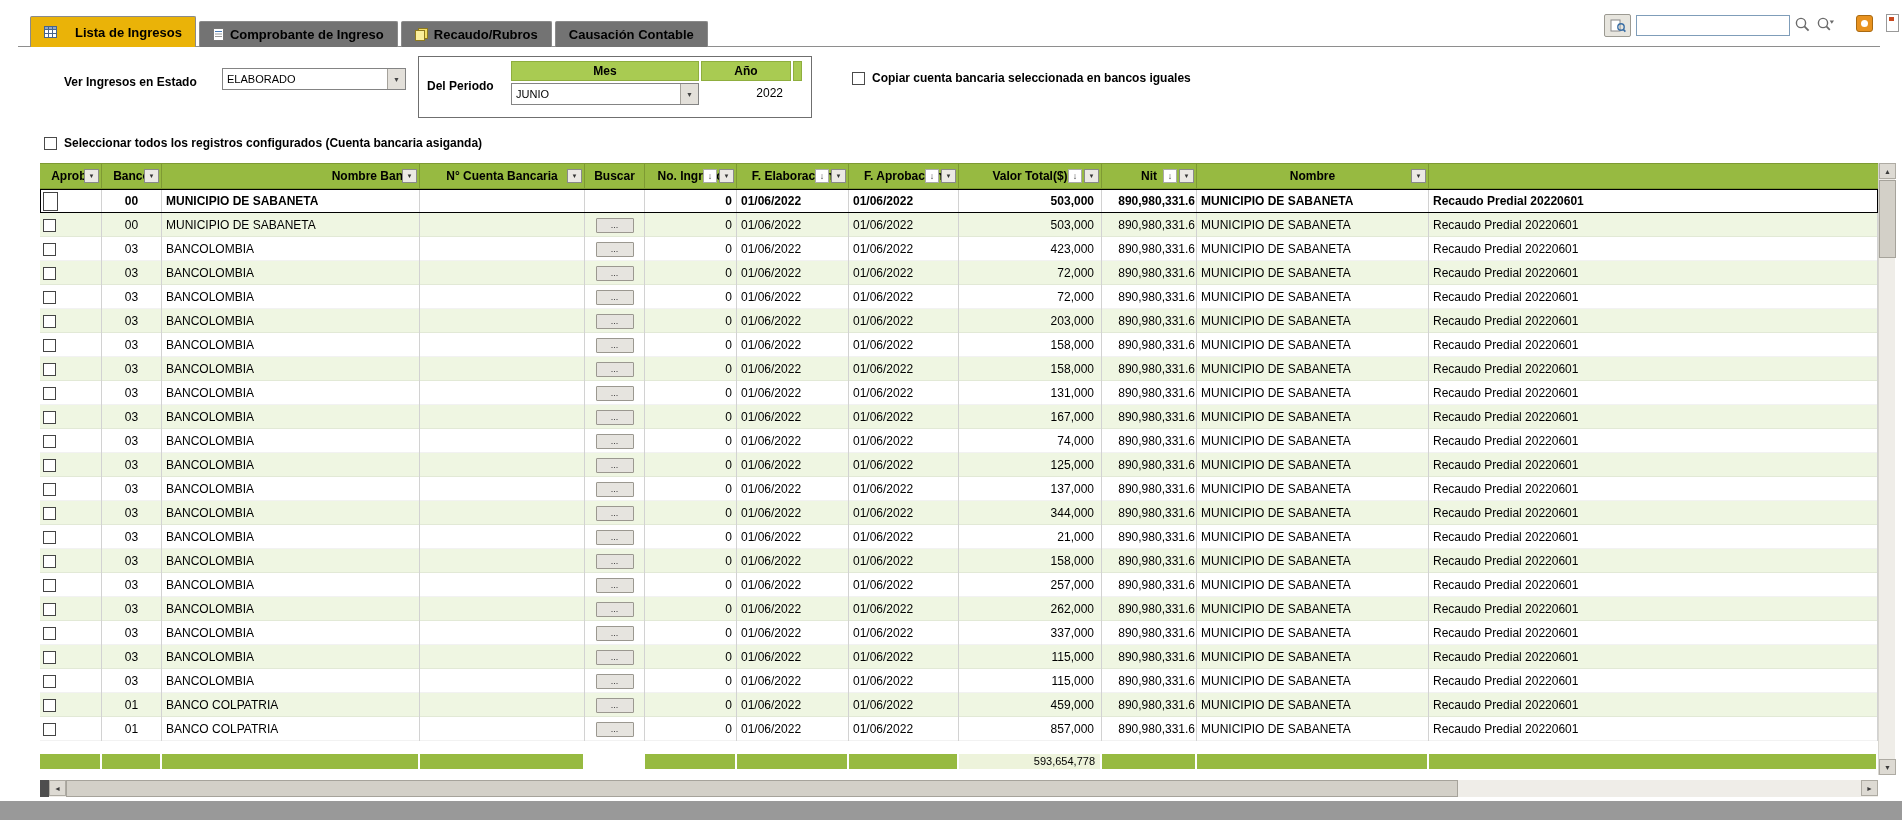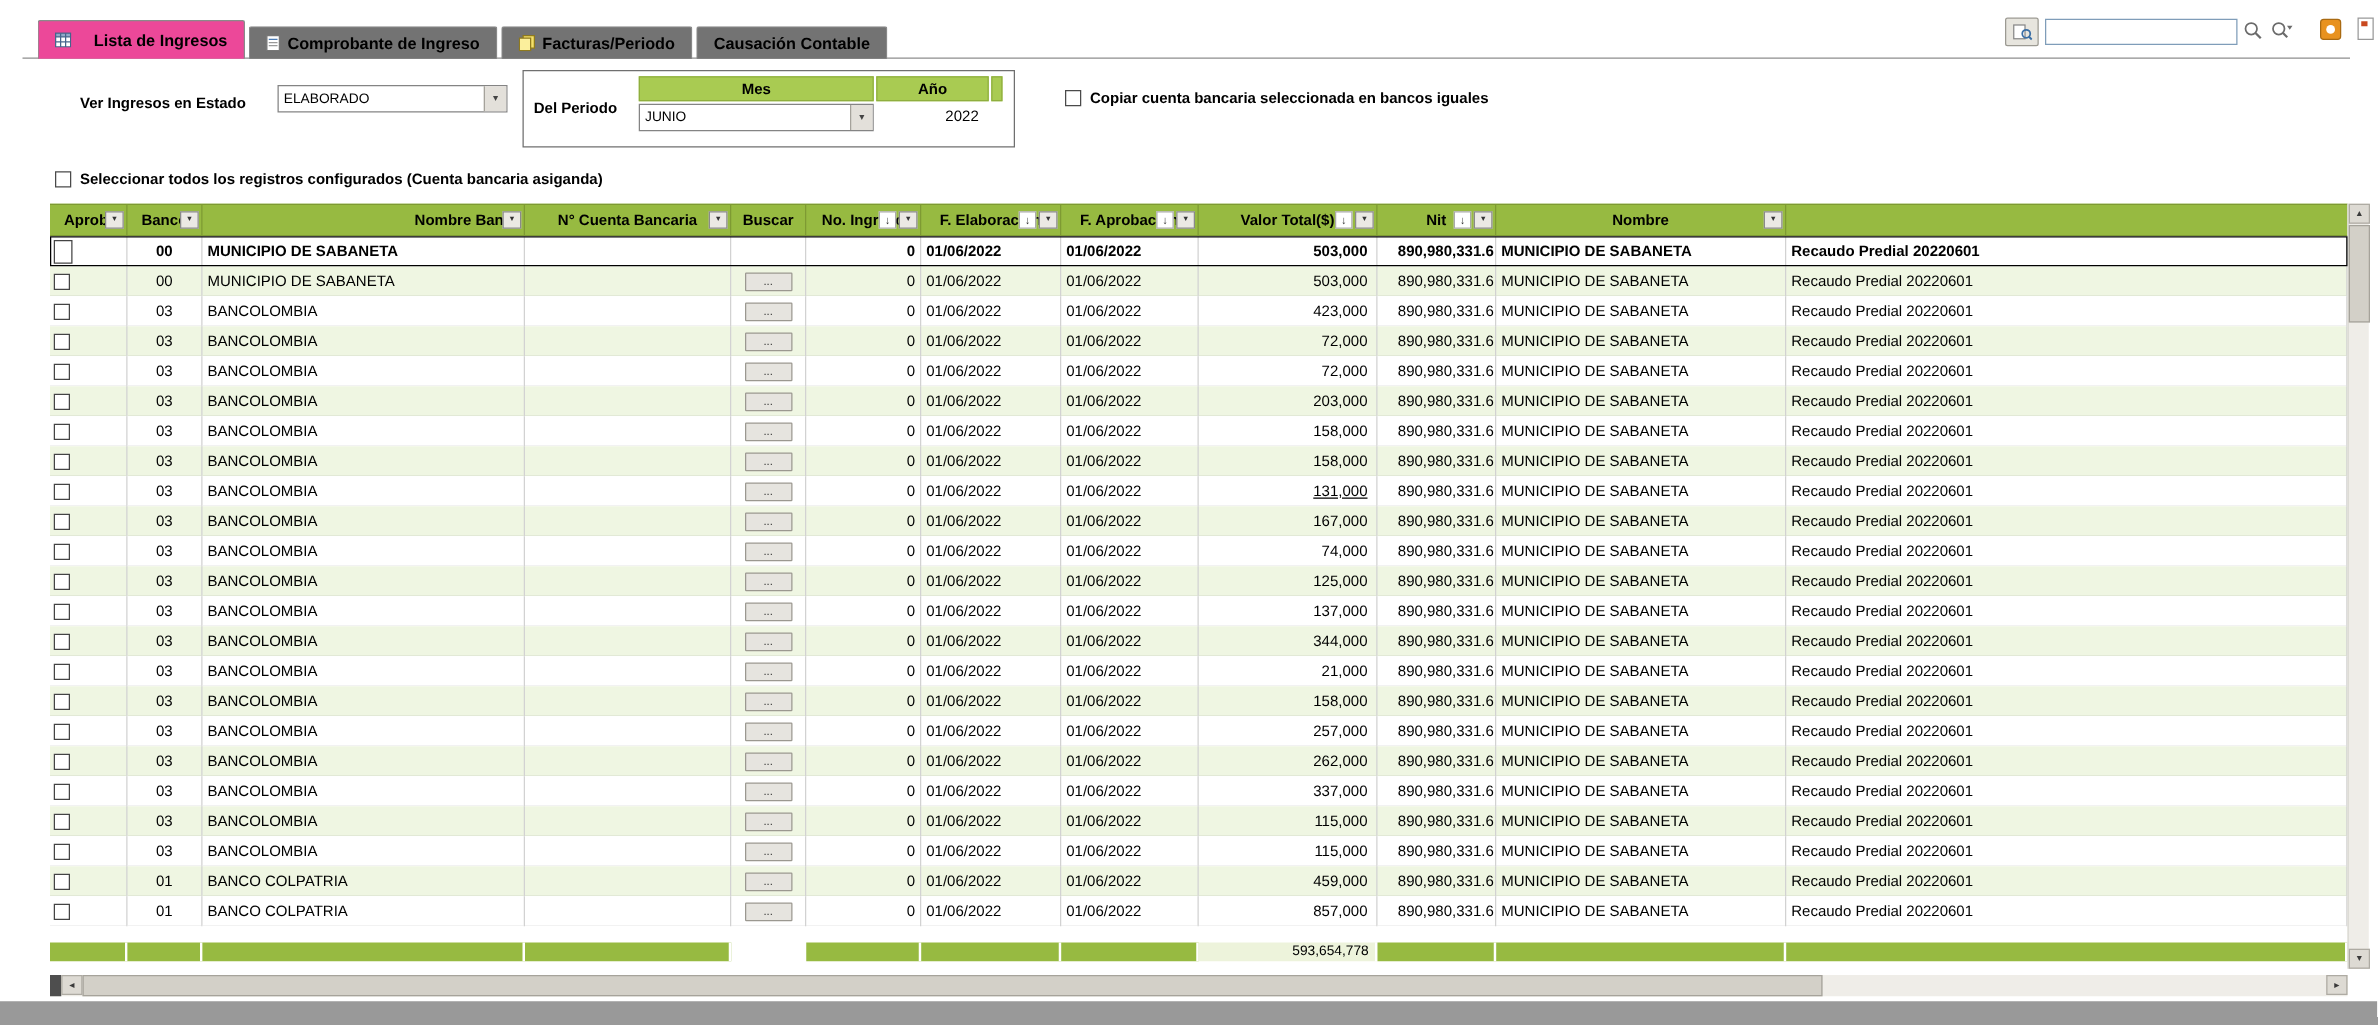--- a/index.html
+++ b/index.html
@@ -6,21 +6,21 @@
   html,body{background:#fff;}
   body{width:1902px;height:820px;font-family:"Liberation Sans",sans-serif;position:relative;overflow:hidden;}
   .app{position:relative;width:1902px;height:820px;background:#FFFFFF;overflow:hidden;}
 
   
   .tabline{position:absolute;left:18px;top:46px;width:1862px;height:1px;background:#8E8E8E;z-index:1;}
   .tabstrip{position:absolute;left:30px;top:16px;height:31px;display:flex;align-items:flex-end;z-index:2;}
   .tab{height:26px;display:flex;align-items:center;gap:6px;padding:0 13px;background:#737373;
        border:1px solid #8A8A8A;border-bottom:none;border-radius:2px 2px 0 0;margin-right:3px;
        font-weight:bold;font-size:13px;color:#000;white-space:nowrap;cursor:default;}
-  .tab.active{height:31px;background:#ec4899;position:relative;z-index:3;gap:18px;}
+  .tab.active{height:31px;background:#eab308;position:relative;z-index:3;gap:18px;}
   .ticon{display:inline-flex;align-items:center;}
 
   
   .btn3d{position:absolute;left:1604px;top:14px;width:27px;height:23px;background:#E7E5DE;
          border:1px solid #9C9A92;border-radius:2px;display:flex;align-items:center;justify-content:center;padding:0;}
   .search-input{position:absolute;left:1636px;top:15px;width:154px;height:21px;border:1px solid #7F9DB9;
          font-size:12px;padding:0 4px;outline:none;}
   .mini-icon{position:absolute;top:16px;display:inline-flex;cursor:pointer;}
   .mini-icon.s1{left:1794px;}
   .mini-icon.s2{left:1816px;}
@@ -133,21 +133,21 @@
       </span>
       <span class="tlabel">Comprobante de Ingreso</span>
     </div>
     <div class="tab">
       <span class="ticon">
         <svg width="13" height="13" viewBox="0 0 13 13">
             <rect x="3.5" y="0.5" width="9" height="10" fill="#F4E06A" stroke="#8F7A1E"></rect>
             <rect x="0.5" y="2.5" width="9" height="10" fill="#FBEF9C" stroke="#8F7A1E"></rect>
           </svg>
       </span>
-      <span class="tlabel">Facturas/Periodo</span>
+      <span class="tlabel">Recaudo/Rubros</span>
     </div>
     <div class="tab">
       <span class="tlabel">Causación Contable</span>
     </div>
   </div>
 
   <button class="btn3d">
     <svg width="16" height="14" viewBox="0 0 16 14">
         <rect x="1" y="1" width="9" height="11" fill="#FFFFFF" stroke="#888888"></rect>
         <circle cx="11" cy="8" r="3.2" fill="none" stroke="#3A6EA5" stroke-width="1.4"></circle>
@@ -400,21 +400,21 @@
         </div>
         <div class="gc c-center" style="width: 60px;">03</div>
         <div class="gc c-left" style="width: 258px;">BANCOLOMBIA</div>
         <div class="gc c-left" style="width: 165px;"></div>
         <div class="gc c-buscar" style="width: 60px;">
           <button class="dots-btn">...</button>
         </div>
         <div class="gc c-right" style="width: 92px;">0</div>
         <div class="gc c-left" style="width: 112px;">01/06/2022</div>
         <div class="gc c-left" style="width: 110px;">01/06/2022</div>
-        <div class="gc c-right c-valor" style="width: 143px; text-decoration: underline;">131,000</div>
+        <div class="gc c-right c-valor" style="width: 143px;">131,000</div>
         <div class="gc c-right c-nit" style="width: 95px;">890,980,331.6</div>
         <div class="gc c-left" style="width: 232px;">MUNICIPIO DE SABANETA</div>
         <div class="gc c-left" style="width: 449px;">Recaudo Predial 20220601</div>
       </div>
       <div class="grid-row alt">
         <div class="gc c-aprob" style="width: 62px;">
           <span class="cb"></span>
         </div>
         <div class="gc c-center" style="width: 60px;">03</div>
         <div class="gc c-left" style="width: 258px;">BANCOLOMBIA</div>

